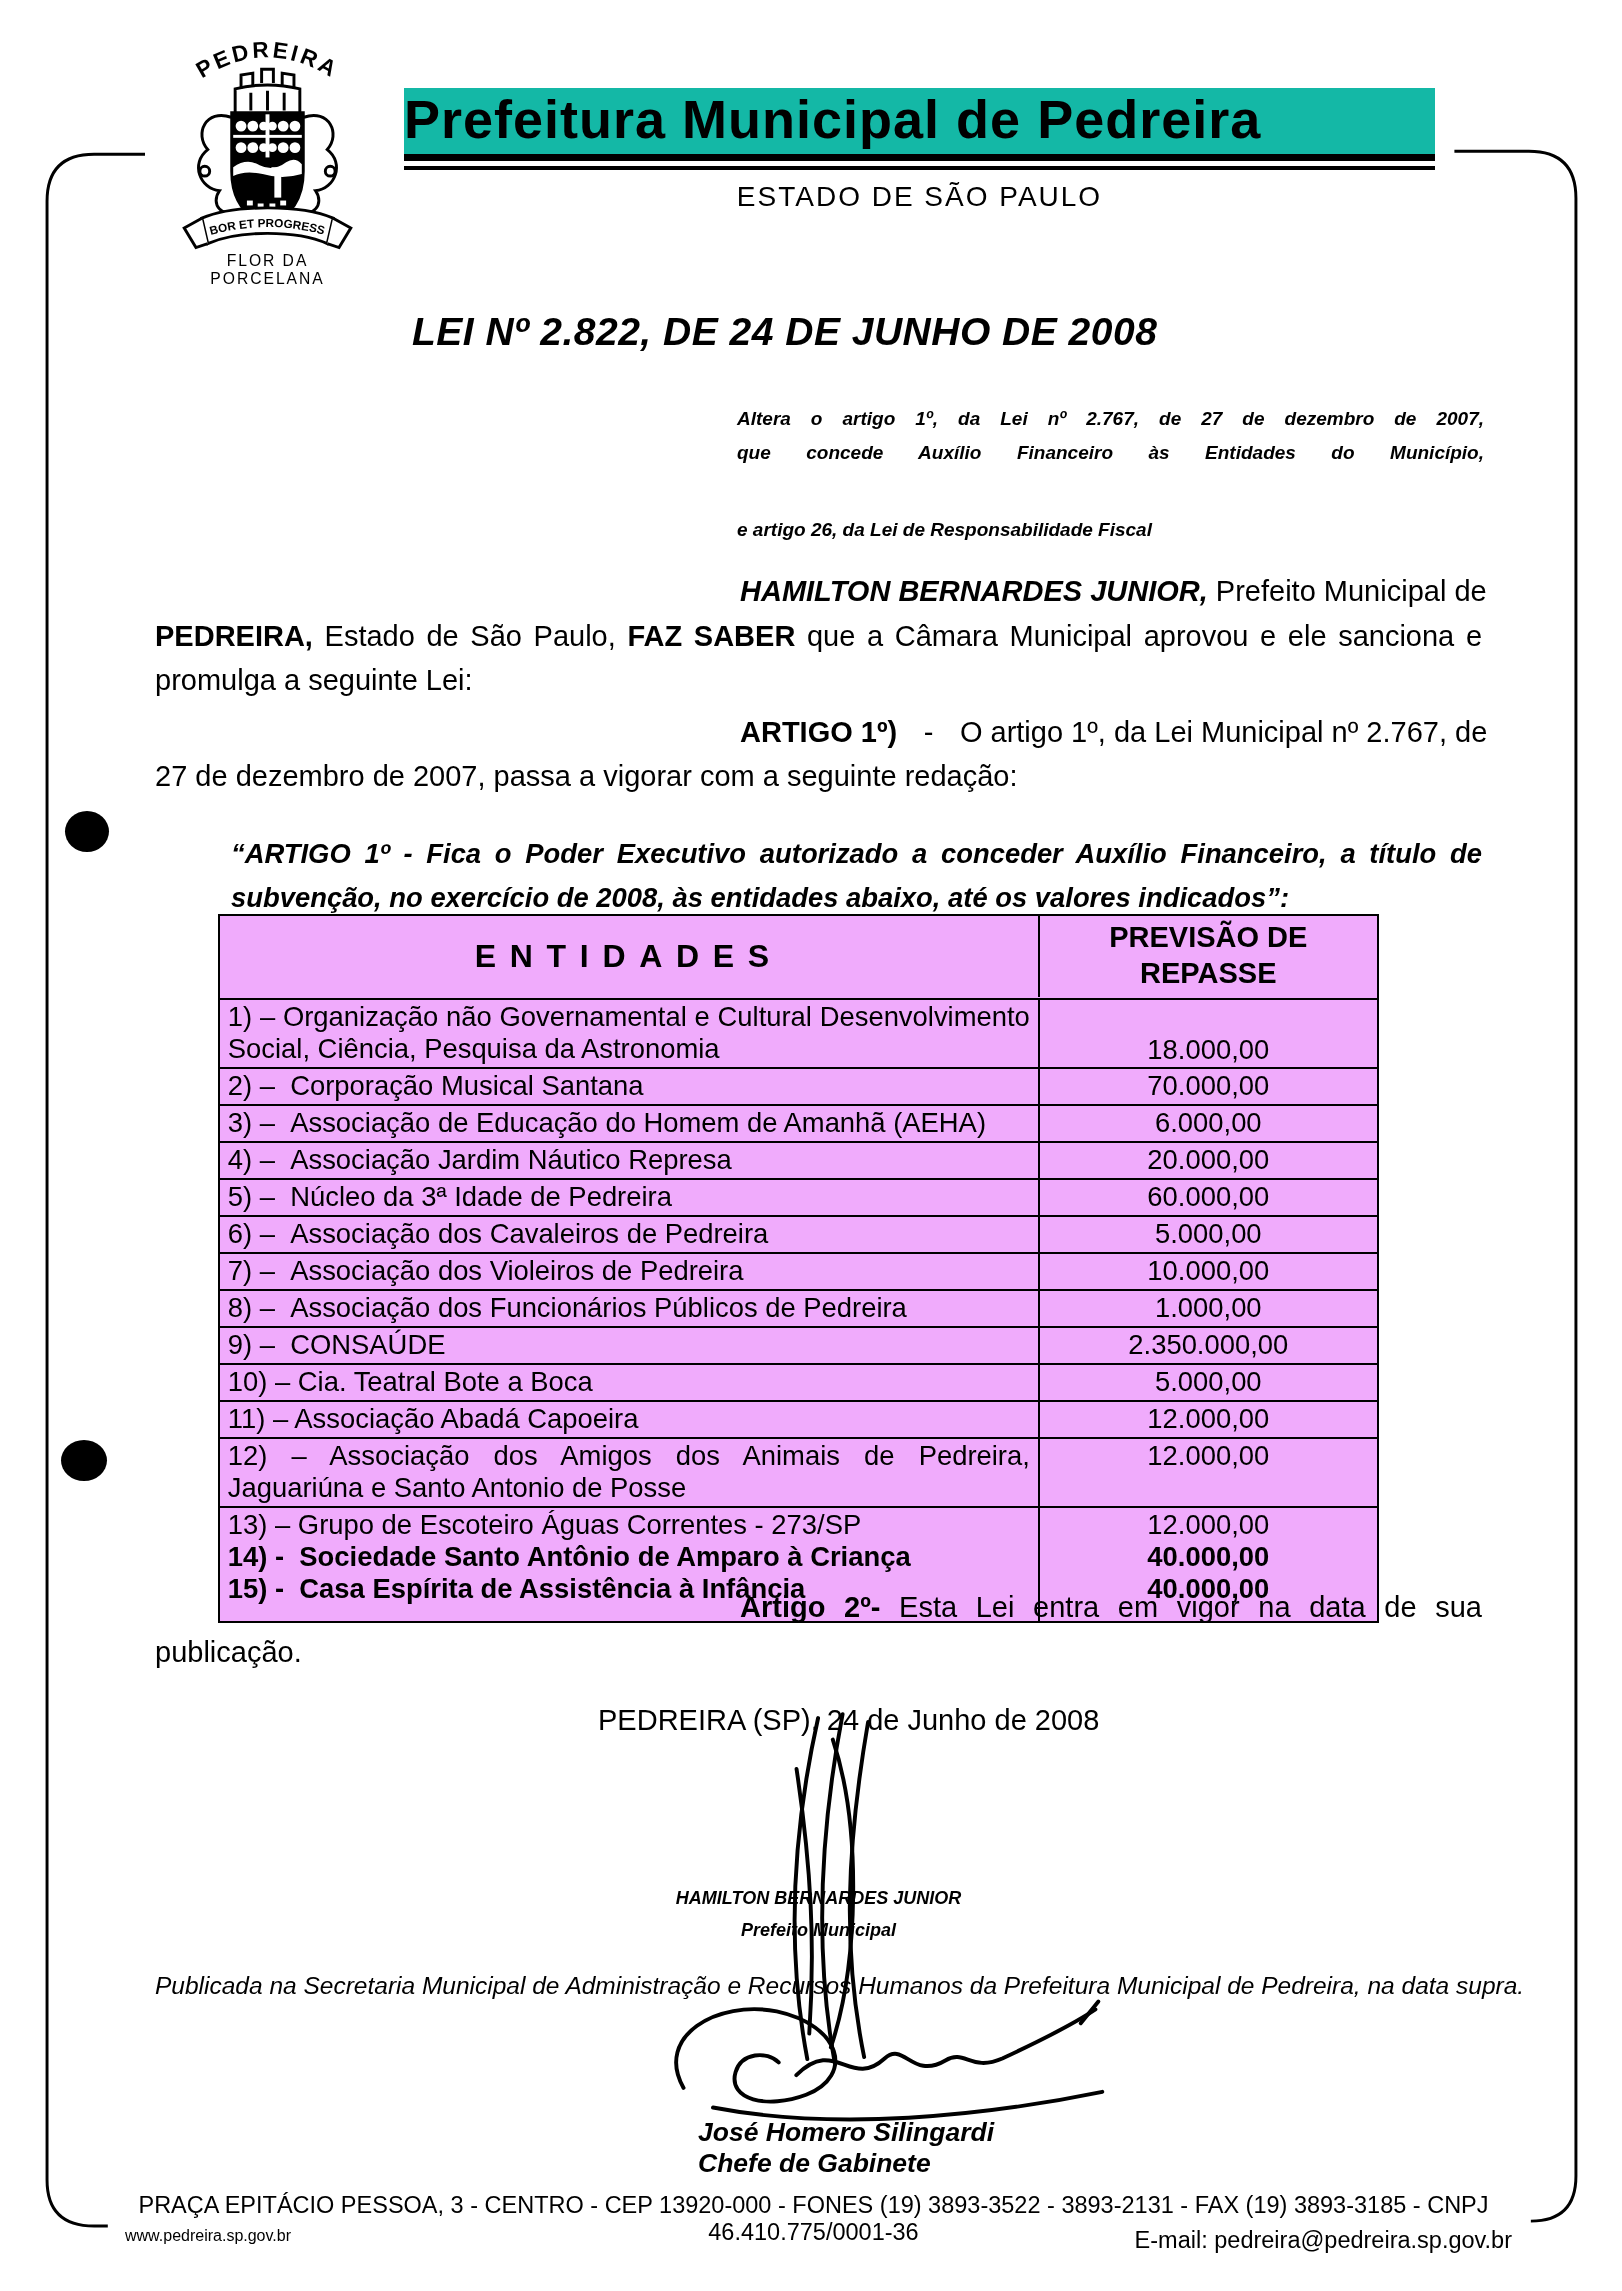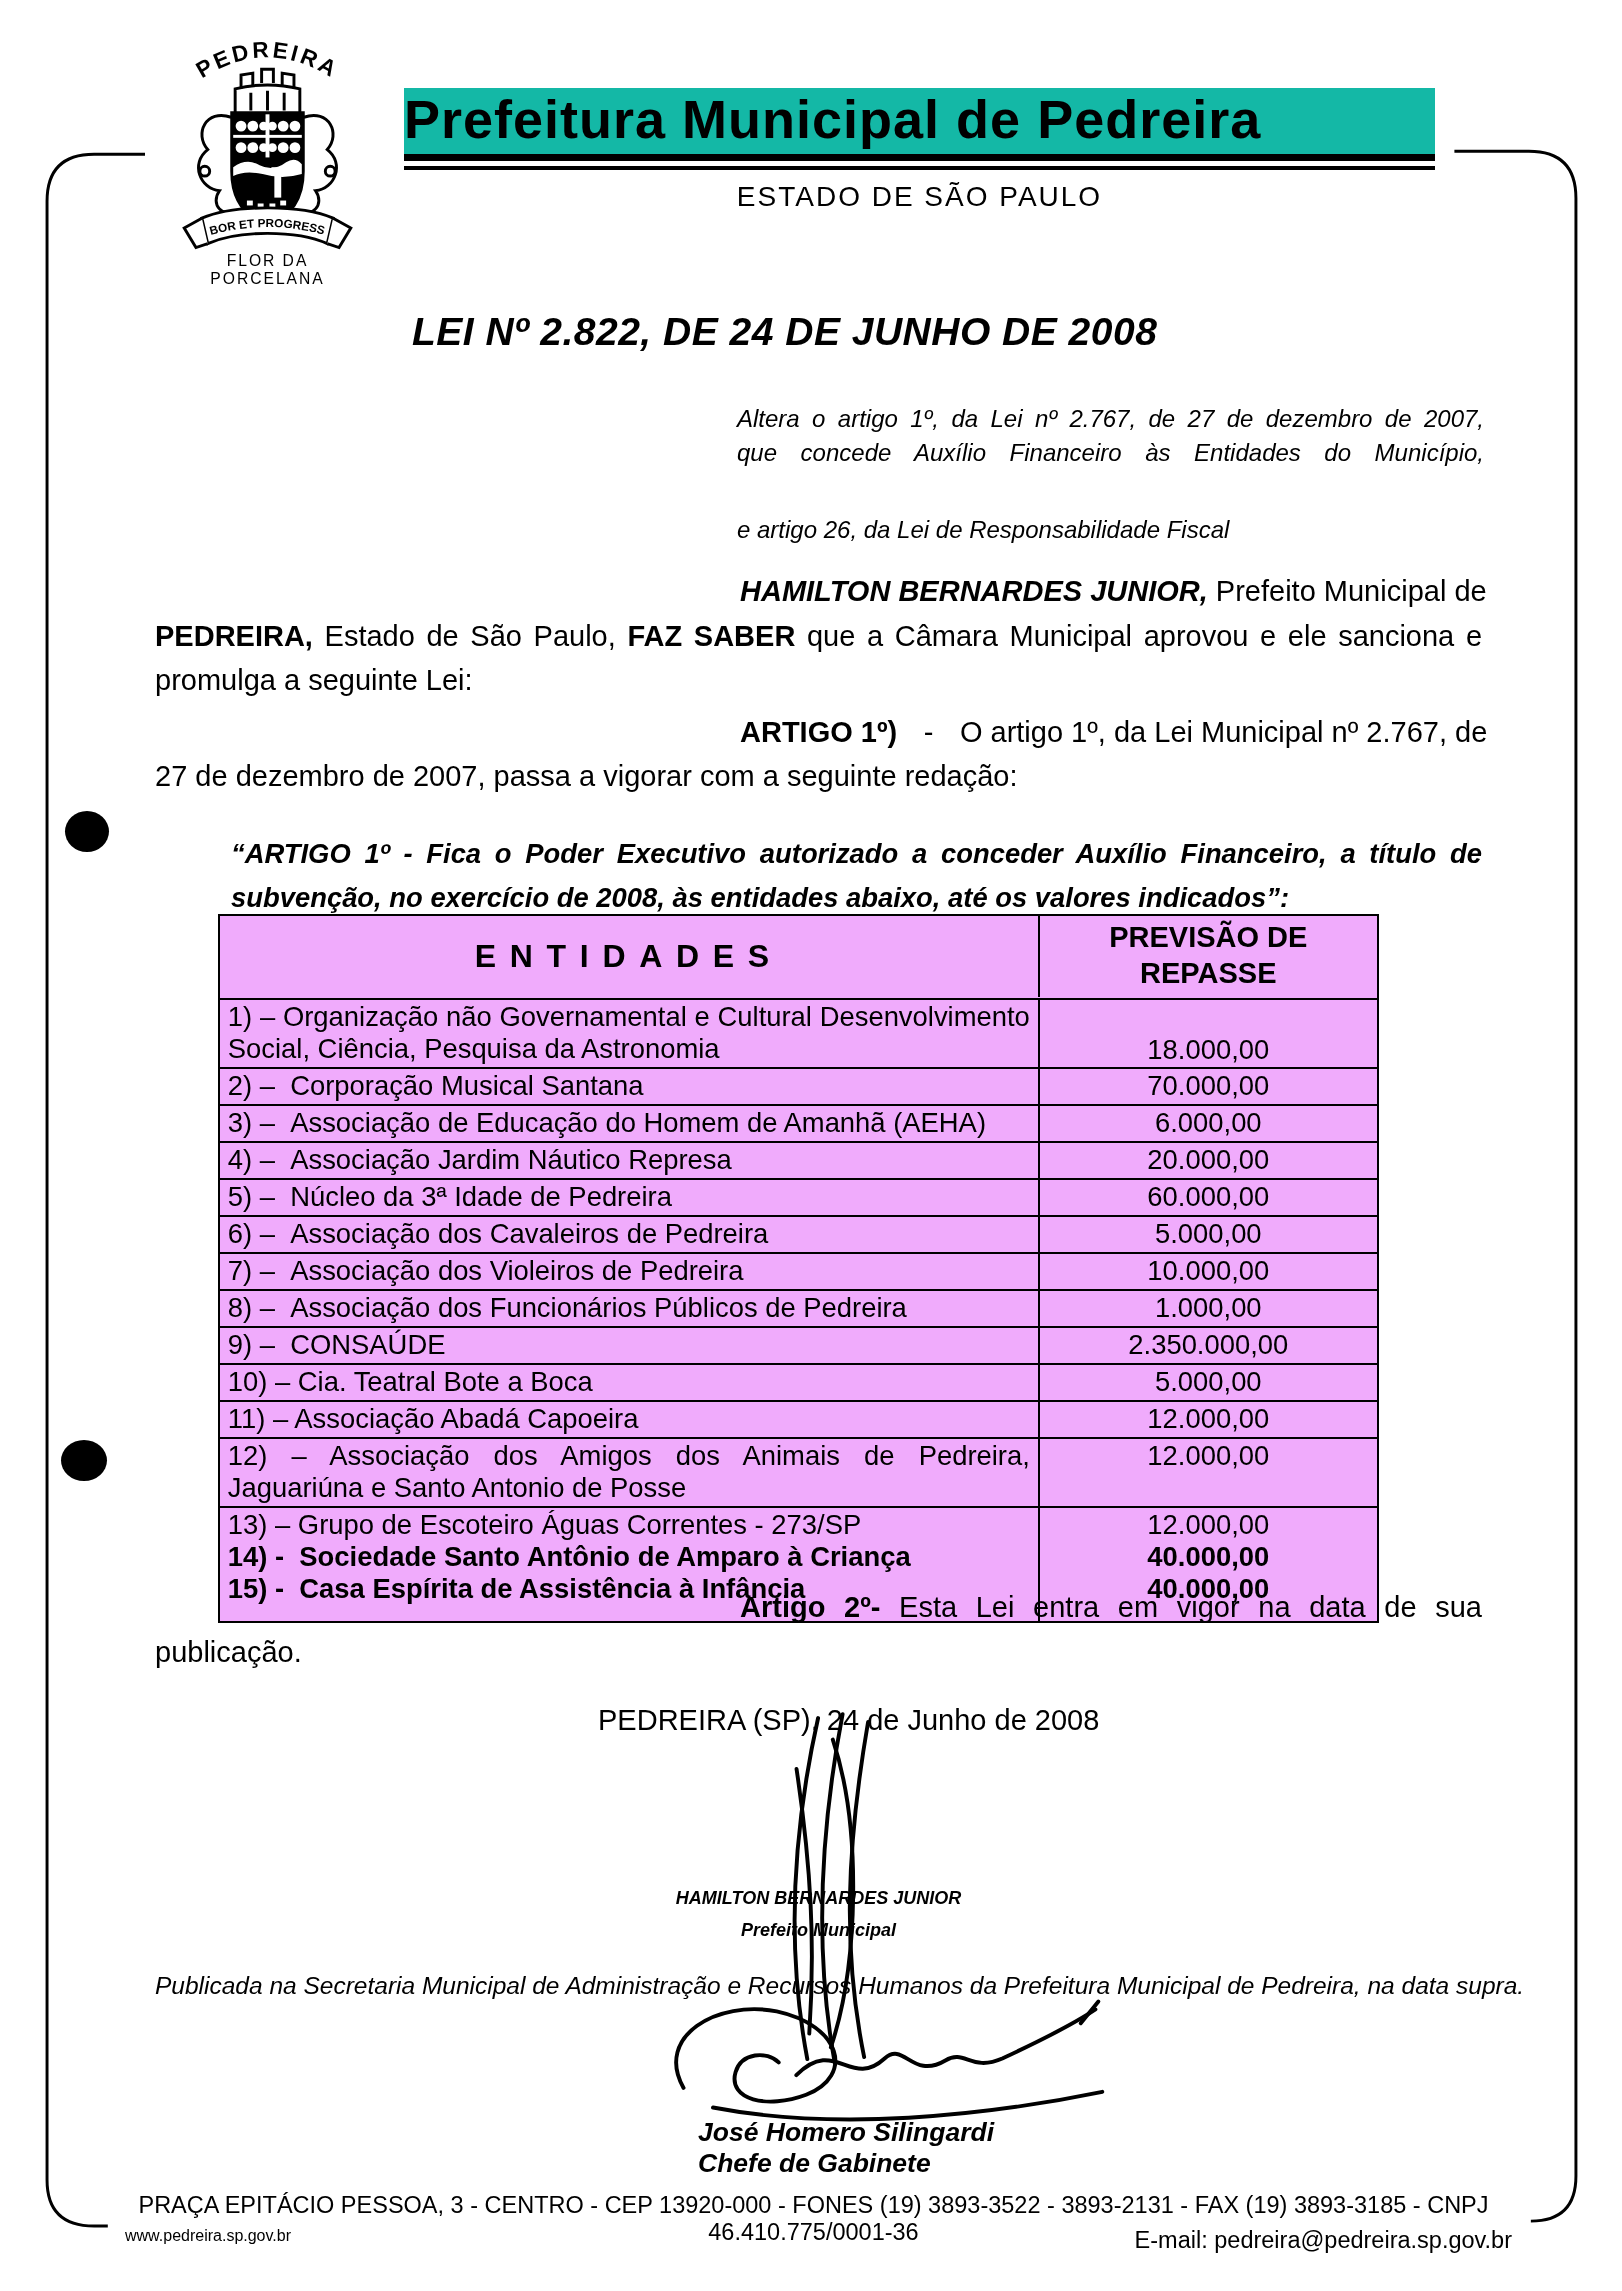--- a/index.html
+++ b/index.html
@@ -15,21 +15,21 @@
   .frame-svg,.sig-svg{position:absolute;pointer-events:none;}
   .punch-dot{position:absolute;background:#000;border-radius:50%;}
 
   
   .title-block{position:absolute;left:404px;top:88px;width:1031px;}
   .org-title{font-size:54px;font-weight:bold;letter-spacing:1px;white-space:nowrap;background:#14b8a6;padding-bottom:3.9px;}
   .rule1{height:6.9px;background:#000;}
   .rule2{height:3.9px;background:#000;margin-top:4.9px;}
   .estado{margin-top:11.8px;text-align:center;font-size:28px;letter-spacing:2px;}
   .lei-title{position:absolute;left:412px;top:310px;font-size:39px;font-weight:bold;font-style:italic;letter-spacing:0.5px;white-space:nowrap;}
-  .subtitle-line{position:absolute;white-space:nowrap;width:747px;font-size:24px;font-weight:normal;font-style:italic;line-height:34px;text-align:justify;text-align-last:justify;}
+  .subtitle-line{position:absolute;white-space:nowrap;width:747px;font-size:19px;font-weight:bold;font-style:italic;line-height:34px;text-align:justify;text-align-last:justify;}
 
   
   .tbl{position:absolute;left:218px;top:914px;width:1157px;border:2.9px solid #000;background:#f0abfc;}
   .trow{display:flex;border-top:2px solid #000;}
   .trow.hdr{border-top:none;}
   .ce{width:802px;border-right:2px solid #000;padding:1px 7.8px 2px 7.8px;font-size:27.4px;line-height:32px;text-align:justify;}
   .cv{flex:1;display:flex;justify-content:center;align-items:center;font-size:27.4px;line-height:32px;padding:1px 5.9px;}
   .cv.v-b{align-items:flex-end;}
   .cv.v-t{align-items:flex-start;}
   .th-e{display:flex;align-items:center;justify-content:center;font-weight:bold;font-size:32px;letter-spacing:13.7px;text-align:center;height:78px;}

